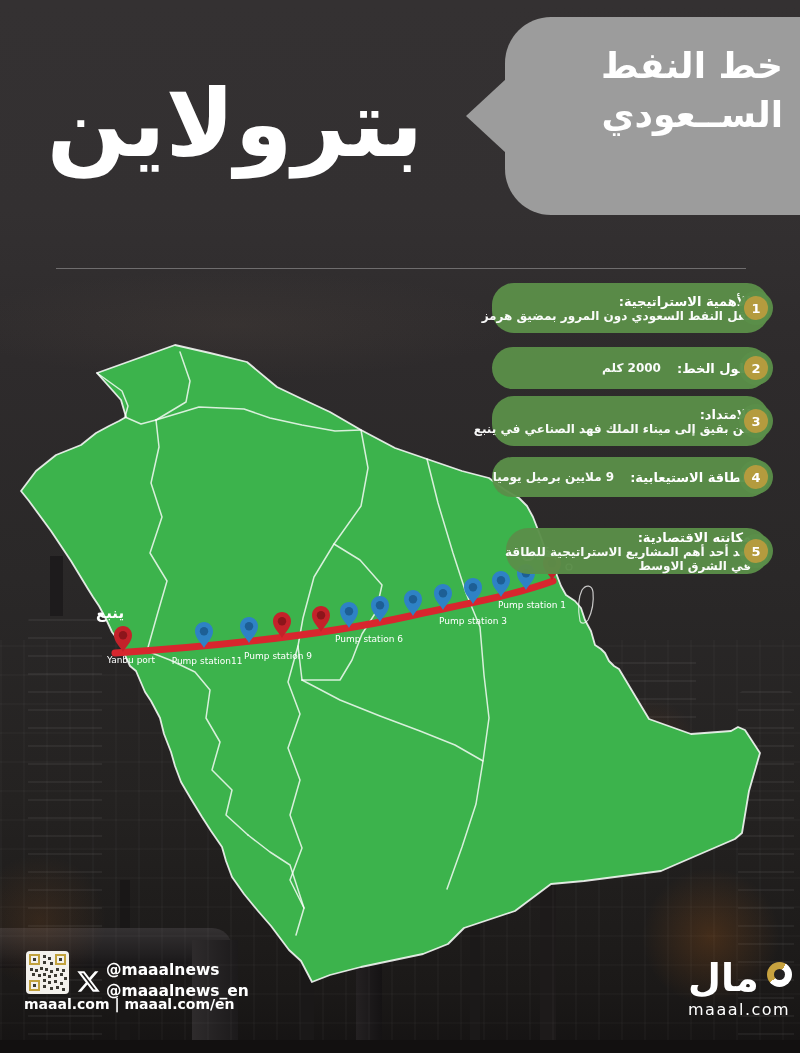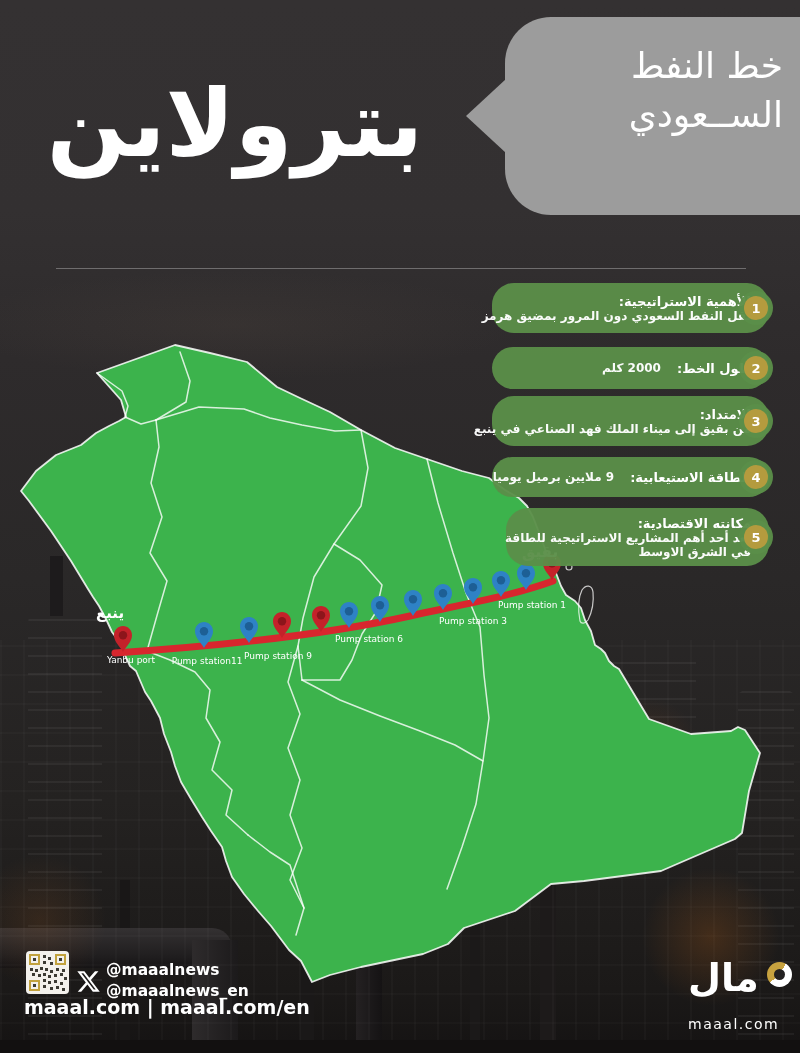--- a/index.html
+++ b/index.html
@@ -31,21 +31,21 @@
   .glow2{left:598px;top:688px;width:100px;height:120px;background:radial-gradient(circle,rgba(255,110,20,.10),transparent 65%);}
   .glow3{left:-30px;top:846px;width:140px;height:150px;background:radial-gradient(circle,rgba(240,130,40,.11),transparent 65%);}
   .groundline{left:0;top:1040px;width:800px;height:13px;background:#121010;}
   
   .title{position:absolute;left:20px;top:38px;width:430px;height:172px;line-height:172px;
          text-align:center;color:#fff;font-weight:bold;font-size:93px;direction:rtl;z-index:3;}
   .bubble{position:absolute;left:505px;top:17px;width:300px;height:198px;background:#9c9c9c;
           border-radius:46px 0 0 46px;z-index:3;direction:rtl;padding:24px 22px 0 10px;text-align:right;}
   .bubble .arrow{position:absolute;left:-39px;top:62px;width:0;height:0;border-top:37px solid transparent;
           border-bottom:37px solid transparent;border-right:40px solid #9c9c9c;}
-  .bubble .ln{color:#fff;font-weight:normal;font-size:36px;line-height:49px;white-space:nowrap;}
+  .bubble .ln{color:#fff;font-weight:bold;font-size:36px;line-height:49px;white-space:nowrap;}
   .intro{position:absolute;left:0;top:228px;width:800px;text-align:center;color:#fff;
          font-weight:bold;font-size:17.5px;direction:rtl;z-index:3;}
   .divider{position:absolute;left:56px;top:268px;width:690px;height:1px;background:#6f6d6e;z-index:3;}
   
   svg.mapsvg{position:absolute;inset:0;z-index:1;}
   .ksa{fill:#3cb34c;stroke:rgba(255,255,255,.85);stroke-width:1.8;stroke-linejoin:round;}
   .region{fill:none;stroke:rgba(255,255,255,.8);stroke-width:1.5;stroke-linejoin:round;stroke-linecap:round;}
   .neigh{fill:none;stroke:rgba(255,255,255,.75);stroke-width:1.2;}
   .route{fill:none;stroke:#d8262e;stroke-width:7;stroke-linecap:round;}
   .pin{stroke:none;}
@@ -60,27 +60,27 @@
   .badge .l{font-weight:bold;font-size:12px;white-space:nowrap;opacity:.97;}
   .badge .row{display:flex;align-items:center;gap:16px;}
   .badge .num{position:absolute;left:auto;right:1px;top:50%;transform:translateY(-50%);width:24px;height:24px;
          background:#b49b3e;border-radius:50%;box-shadow:0 0 0 5px rgba(91,143,73,.96);
          color:#fff;font-weight:bold;font-size:13px;display:flex;align-items:center;justify-content:center;}
   
   .footer-el{position:absolute;z-index:4;}
   .qr{left:26px;top:951px;}
   .xlogo{left:76px;top:969px;}
   .handles{left:106px;top:960px;color:#fff;font-weight:bold;font-size:15.5px;line-height:21px;white-space:nowrap;}
-  .urls{left:24px;top:996px;color:#fff;font-weight:bold;font-size:19px;white-space:nowrap;}
+  .urls{left:24px;top:996px;color:#fff;font-weight:bold;font-size:14px;white-space:nowrap;}
   .brand{left:688px;top:958px;width:100px;text-align:left;color:#fff;}
   .brand .ar{position:relative;font-size:38px;font-weight:bold;line-height:40px;direction:rtl;}
   .brand .ring{position:absolute;right:-4px;top:4px;width:25px;height:25px;border-radius:50%;
        background:conic-gradient(from 230deg,#c7a23f 0 160deg,#ffffff 160deg 360deg);}
   .brand .ring::after{content:"";position:absolute;left:7px;top:7px;width:11px;height:11px;border-radius:50%;background:#232121;}
-  .brand .dom{font-size:14px;letter-spacing:1.5px;margin-top:18px;}
+  .brand .dom{font-size:16px;letter-spacing:1.5px;margin-top:2px;}
 </style>
 </head>
 <body>
 
 <div class="poster">
 
   <div class="layer">
     <div class="bg-el skyhaze"></div>
     <div class="bg-el tower-left-cap"></div>
     <div class="bg-el tower-left deck"></div>
@@ -214,21 +214,21 @@
     <div class="l">من بقيق إلى ميناء الملك فهد الصناعي في ينبع</div>
     <div class="num">3</div>
   </div>
   <div class="badge" style="top:457px;height:40px;">
     <div class="row">
       <span class="t">الطاقة الاستيعابية:</span>
       <span class="l">9 ملايين برميل يوميا</span>
     </div>
     <div class="num">4</div>
   </div>
-  <div class="badge" style="top:508px;height:58px;left:506px;width:263px;">
+  <div class="badge" style="top:528px;height:46px;left:506px;width:263px;">
     <div class="t">مكانته الاقتصادية:</div>
     <div class="l">يعد أحد أهم المشاريع الاستراتيجية للطاقة</div>
     <div class="l">في الشرق الاوسط</div>
     <div class="num">5</div>
   </div>
 
   <svg class="footer-el qr" width="43" height="43" viewBox="0 0 43 43">
     <rect x="0" y="0" width="43" height="43" rx="4" fill="#f3f1ec"></rect>
     <g>
       <rect x="3" y="3" width="11" height="11" fill="#c2a23d"></rect>

